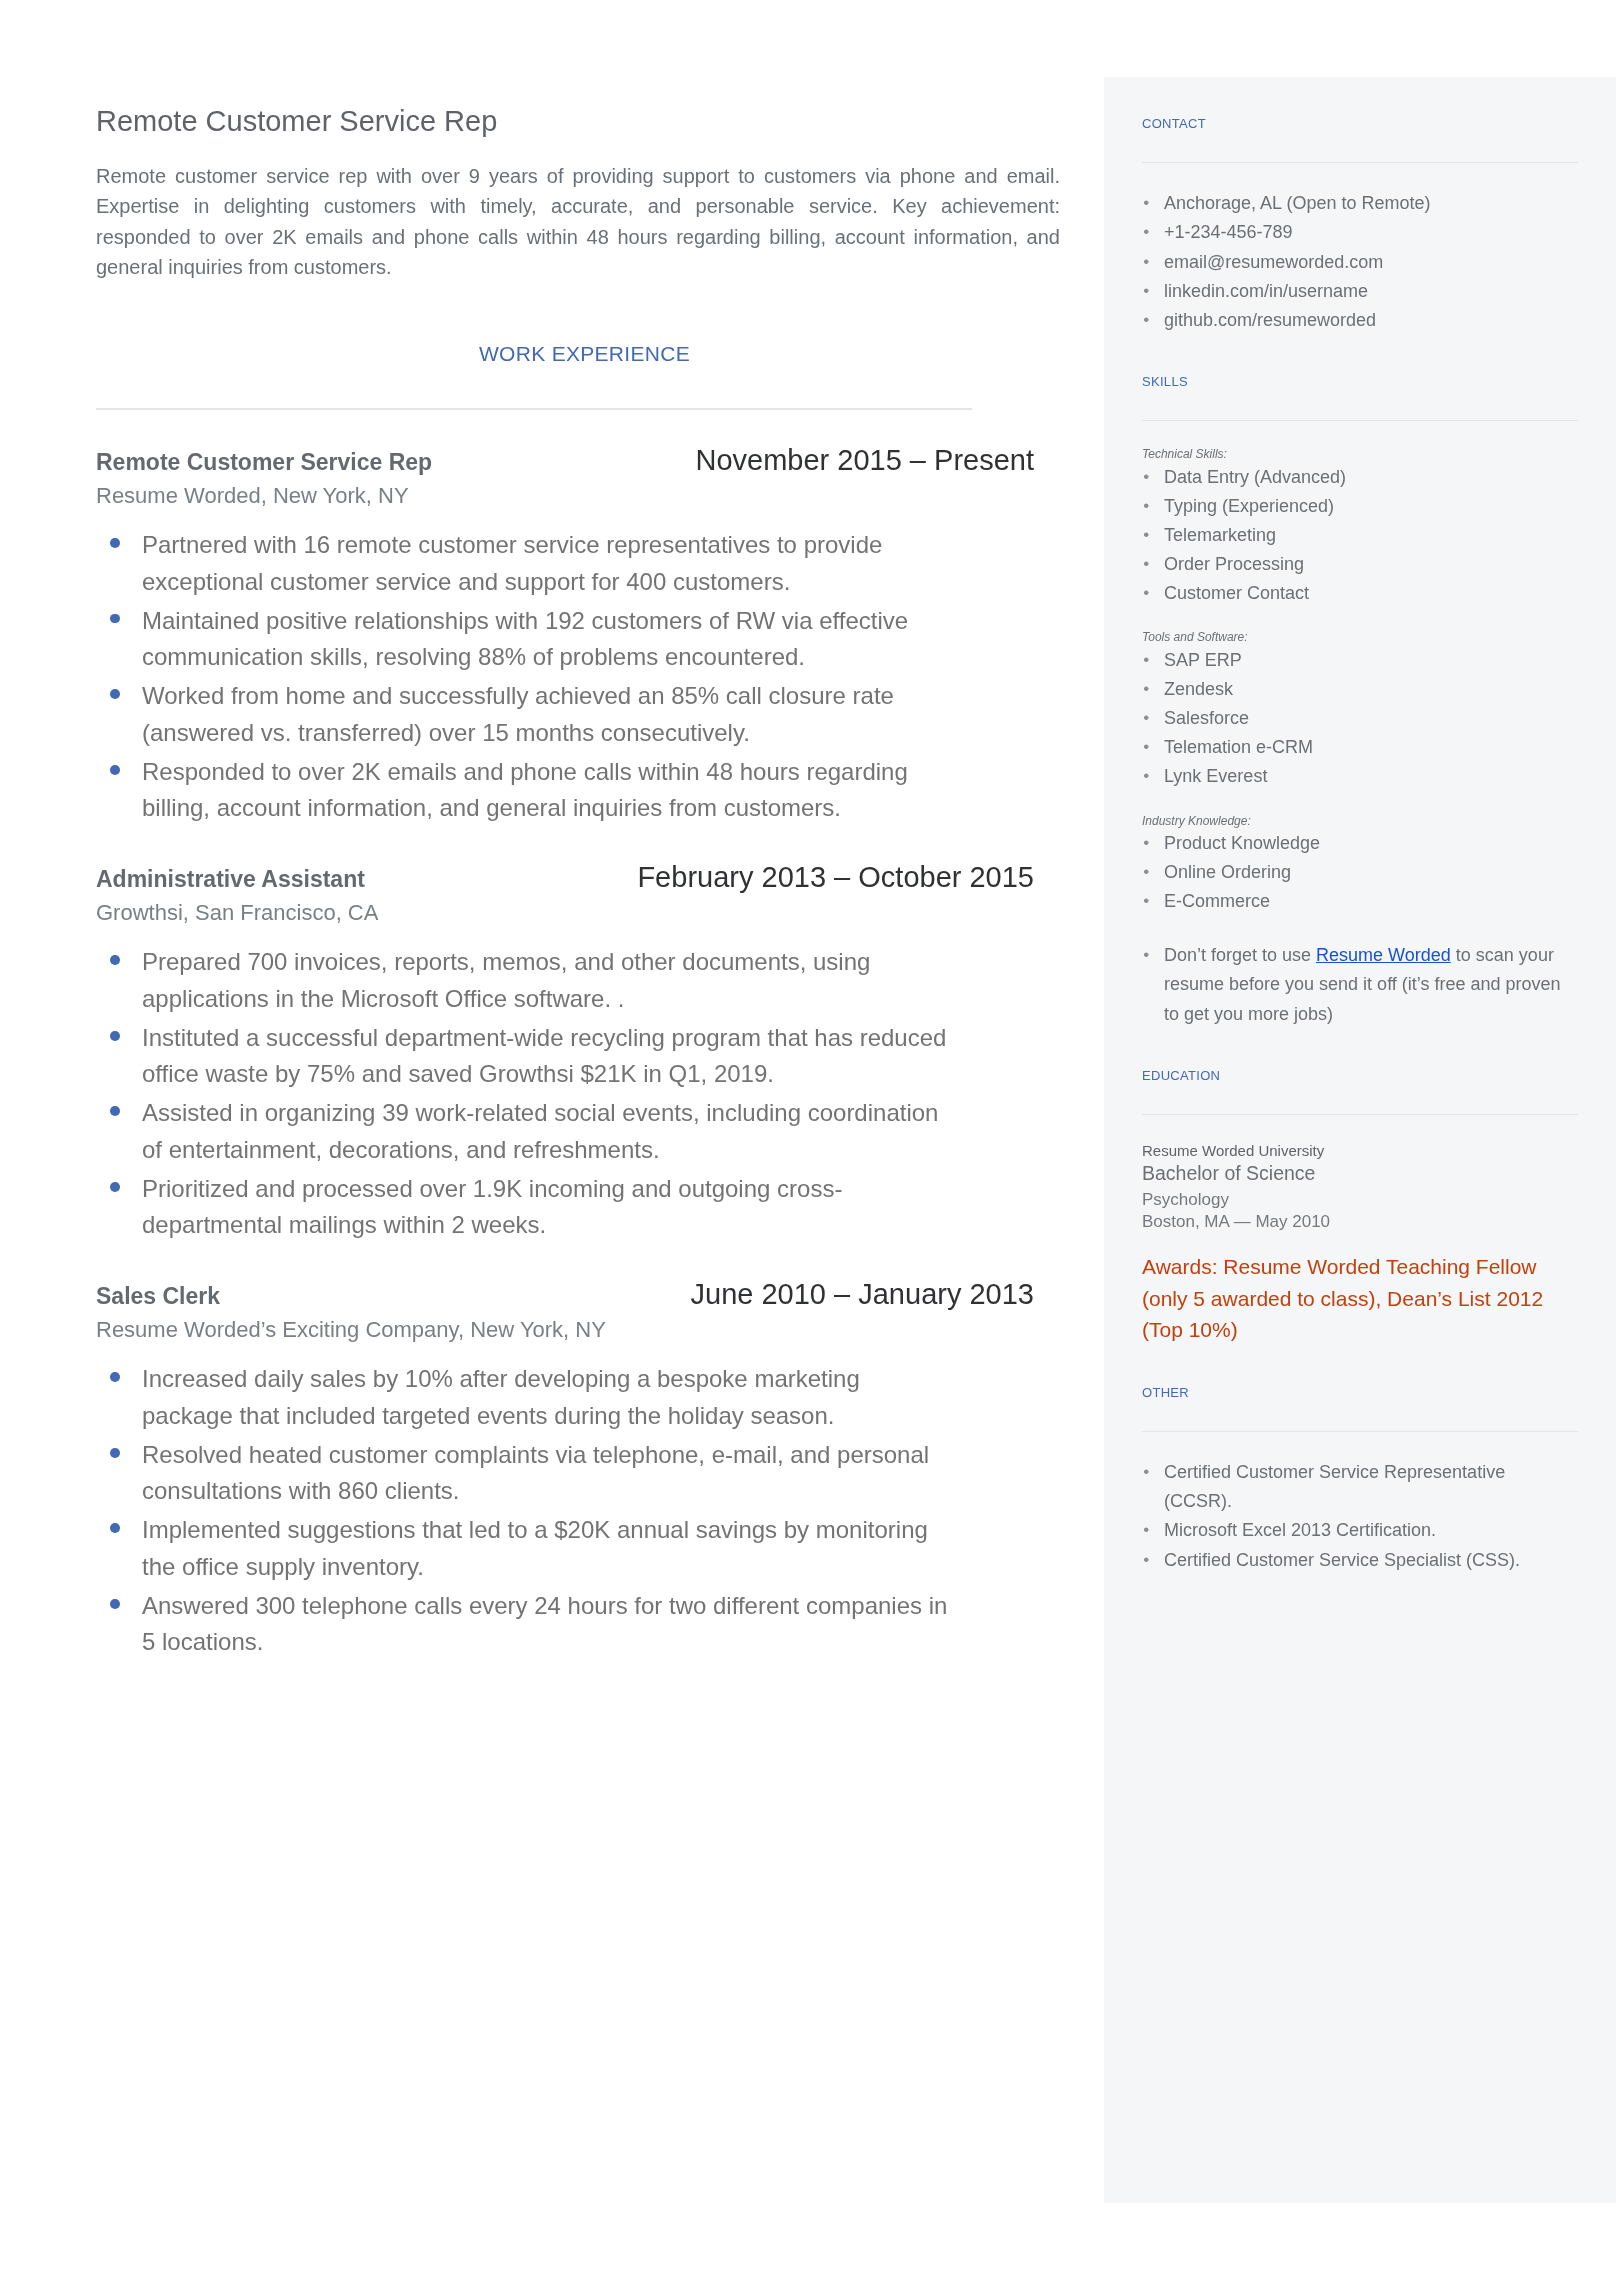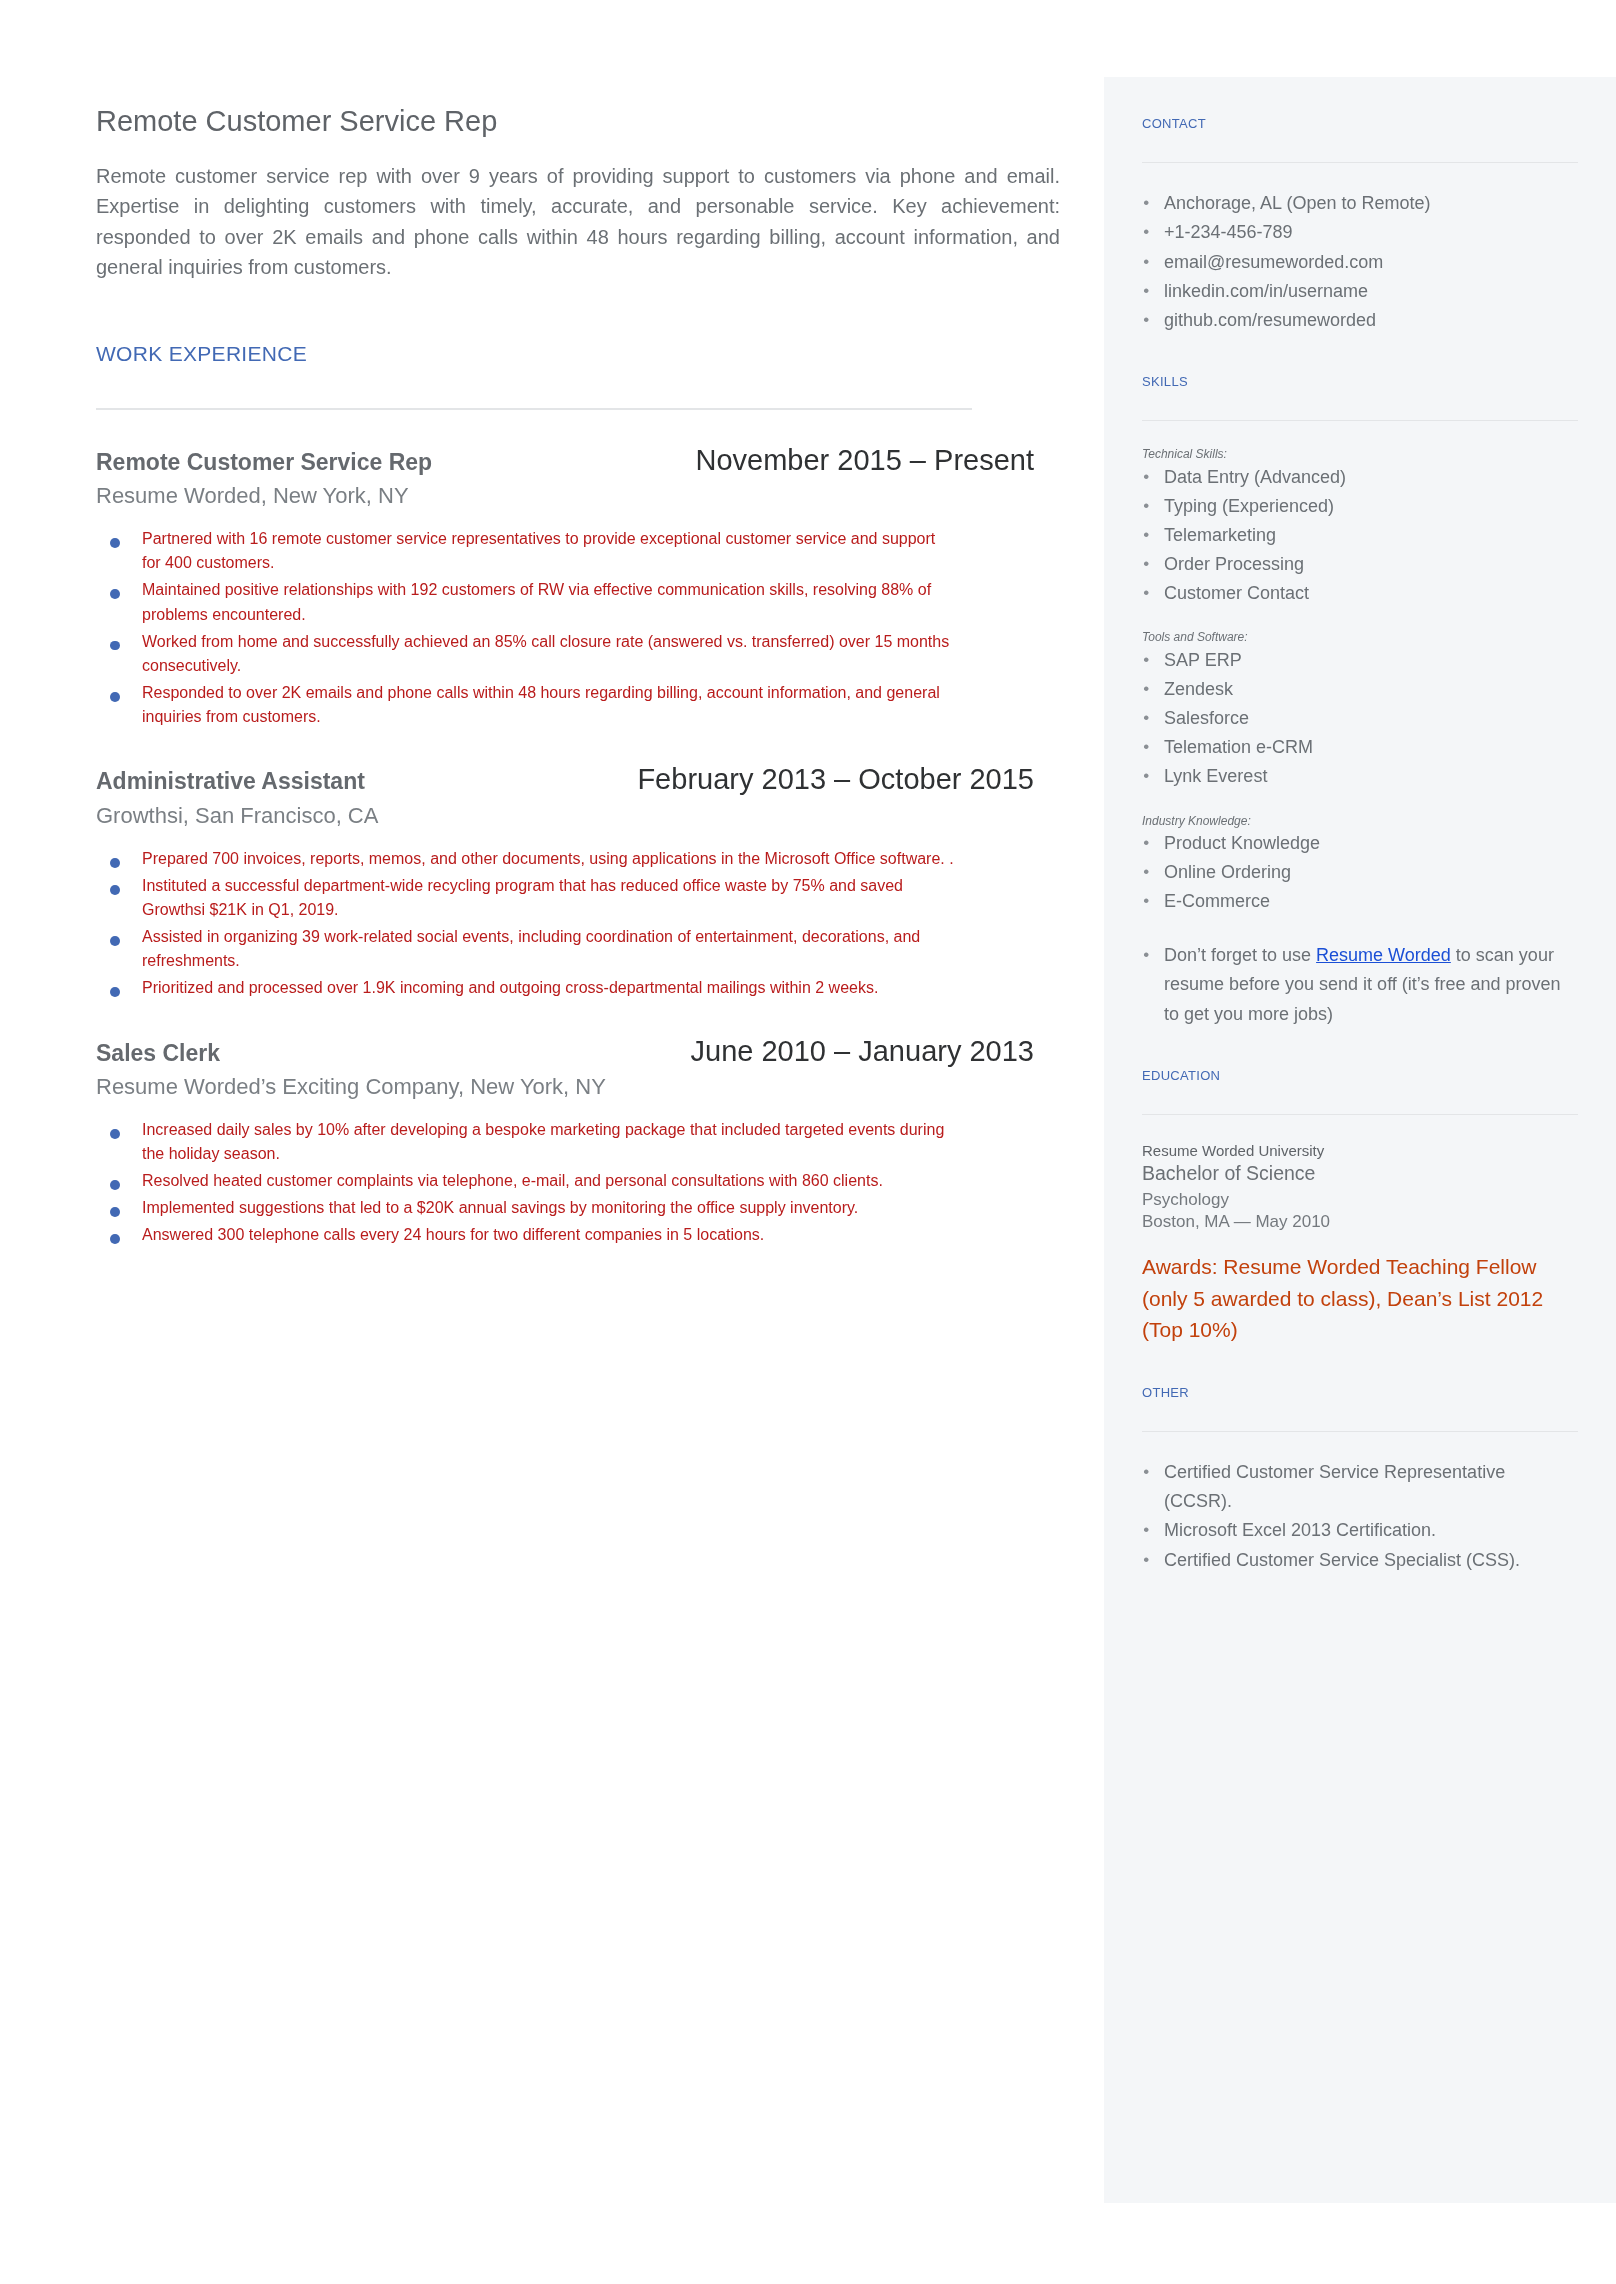--- a/index.html
+++ b/index.html
@@ -51,20 +51,21 @@
     text-align:justify;
     width:964px;
   }
 
   
   .sec-head {
     font-size:21px;
     color:#4269b4;
     letter-spacing:0.3px;
     margin-top:60px;
+    text-align:center;
   }
   .sec-rule {
     height:1.3px;
     background:#e3e5e7;
     width:876px;
     margin-top:42px;
   }
 
   
   .job { margin-top:34px; }
@@ -88,23 +89,23 @@
   .job-company {
     font-size:22px;
     color:#7a7f84;
     margin-top:6.5px;
   }
 
   ul.bullets { list-style:none; margin-top:18px; }
   ul.bullets li {
     position:relative;
     padding-left:46px;
-    font-size:16px;
+    font-size:24px;
     line-height:1.52;
-    color:#b91c1c;
+    color:#737373;
     margin-bottom:2.6px;
     max-width:859px;
   }
   ul.bullets li::before {
     content:"";
     position:absolute;
     left:14.3px; top:11px;
     width:9.8px; height:9.8px;
     border-radius:50%;
     background:#4269b4;

